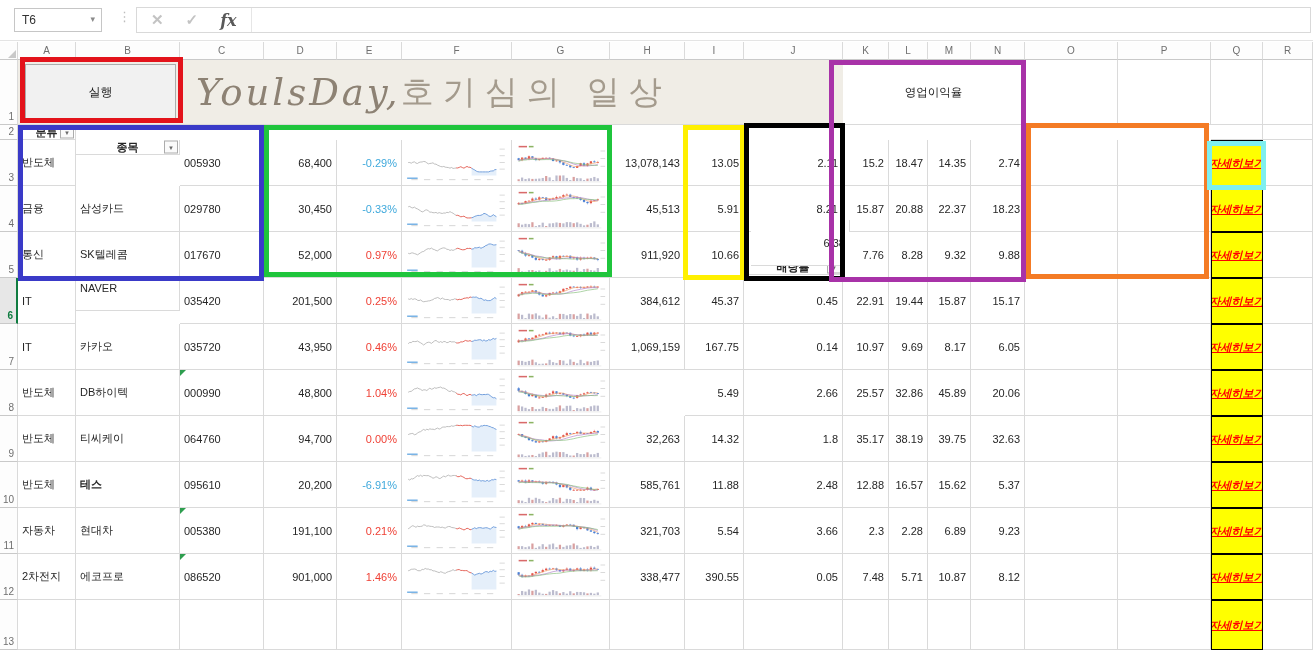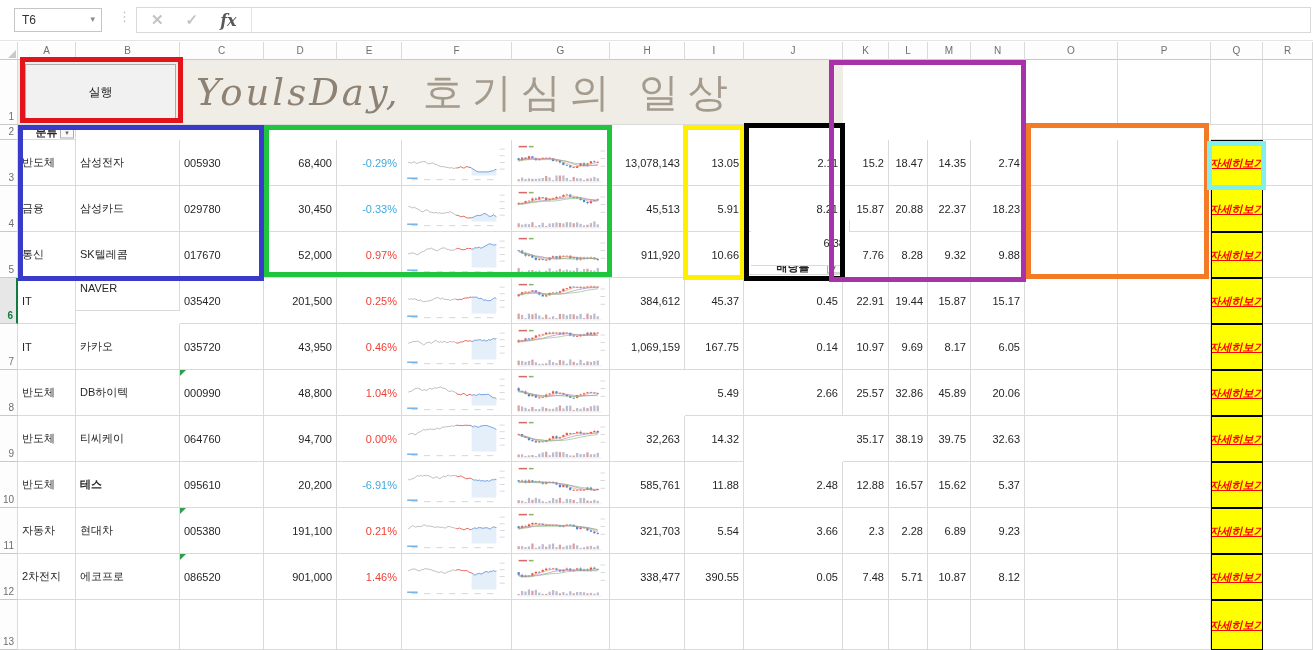--- a/index.html
+++ b/index.html
@@ -23,21 +23,21 @@
   .hdr{position:absolute;box-sizing:border-box;background:#FDFDFD;color:#6F6F6F;font-size:10px;display:flex;align-items:center;justify-content:center;border-right:1px solid #DADADA;border-bottom:1px solid #C9C9C9;}
   .rowhdr{align-items:flex-end;justify-content:flex-end;padding:0 3px 2px 0;}
   .rowhdr.active{background:#E7E7E7;color:#107C41;font-weight:bold;border-right:2px solid #107C41;}
   .corner-tri{position:absolute;right:1px;bottom:1px;width:0;height:0;border-bottom:8px solid #C9C9C9;border-left:8px solid transparent;}
   .h2{font-weight:bold;font-size:11px;position:relative;justify-content:center;padding:0 2px;}
   .dd{position:absolute;right:1px;top:50%;transform:translateY(-50%);width:12px;height:11px;border:1px solid #ACACAC;background:#FAFAFA;color:#6a6a6a;font-size:6px;display:flex;align-items:center;justify-content:center;}
   .banner{position:absolute;left:18px;top:18px;width:825px;height:65px;background:#F0EDE6;border-bottom:1px solid #DADADA;box-sizing:border-box;}
   .run-btn{position:absolute;left:25px;top:22px;width:151px;height:57px;background:#F1F1F1;border:1px solid #ACACAC;display:flex;align-items:center;justify-content:center;font-size:12px;color:#1a1a1a;box-sizing:border-box;cursor:pointer;}
   .watermark{position:absolute;left:196px;top:18px;height:65px;display:flex;align-items:center;white-space:nowrap;pointer-events:none;}
   .wm-brand{font-family:"DejaVu Serif",serif;font-style:italic;font-size:37px;color:#8D8274;letter-spacing:3px;}
-  .wm-tag{font-size:40px;color:#A49B8D;letter-spacing:9px;margin-left:22px;font-weight:300;}
+  .wm-tag{font-size:33px;color:#A49B8D;letter-spacing:9px;font-weight:300;}
   .merged-head{position:absolute;left:843px;top:18px;width:182px;height:65px;box-sizing:border-box;background:#fff;border-right:1px solid #DADADA;border-bottom:1px solid #DADADA;display:flex;align-items:center;justify-content:center;font-size:11.5px;color:#1a1a1a;font-weight:500;}
   .num{font-variant-numeric:tabular-nums;}
   .note::before{content:'';position:absolute;left:0;top:0;border-top:6px solid #2E9E4F;border-right:6px solid transparent;}
   .qlink{background:#FFFF00;border:1px solid #000;justify-content:center;padding:0;}
   .qtext{color:#FF0000;font-style:italic;font-weight:bold;text-decoration:underline;font-size:11px;cursor:pointer;}
   .chart-cell{padding:1px 2px;}
   .chart-cell svg{width:100%;height:40px;}
   .ann{position:absolute;box-sizing:border-box;border:5px solid #000;background:transparent;pointer-events:none;z-index:40;}
   .fe-tag{margin-left:1px;}
 </style>
@@ -58,20 +58,21 @@
   </div>
 </div>
 
 <div class="sheet" id="sheet">
   <div class="banner"></div>
   <div class="watermark">
     <span class="wm-brand">YoulsDay,</span>
     <span class="wm-tag">호기심의 일상</span>
   </div>
   <div class="run-btn">실행</div>
+  <div class="merged-head">영업이익율</div>
 <div class="hdr" style="left: 0px; top: 0px; width: 18px; height: 18px;">
       <div class="corner-tri"></div>
     </div>
     <div class="hdr" style="left: 18px; top: 0px; width: 58px; height: 18px;">A</div>
     <div class="hdr" style="left: 76px; top: 0px; width: 104px; height: 18px;">B</div>
     <div class="hdr" style="left: 180px; top: 0px; width: 84px; height: 18px;">C</div>
     <div class="hdr" style="left: 264px; top: 0px; width: 73px; height: 18px;">D</div>
     <div class="hdr" style="left: 337px; top: 0px; width: 65px; height: 18px;">E</div>
     <div class="hdr" style="left: 402px; top: 0px; width: 110px; height: 18px;">F</div>
     <div class="hdr" style="left: 512px; top: 0px; width: 98px; height: 18px;">G</div>
@@ -148,21 +149,20 @@
     <div class="cell h2 right num" style="left: 928px; top: 83px; width: 43px; height: 15px; font-weight: 600;">2022.1</div>
     <div class="cell h2 right num" style="left: 971px; top: 83px; width: 54px; height: 15px; font-weight: 600;">
       <span>2023.12</span>
       <span class="fe-tag" style="color: rgb(33, 163, 102);">[E]</span>
     </div>
     <div class="cell h2 center" style="left: 1025px; top: 83px; width: 93px; height: 15px;">매수가(예정)</div>
     <div class="cell h2 center" style="left: 1118px; top: 83px; width: 93px; height: 15px;">목표가(예정)</div>
     <div class="cell" style="left: 1211px; top: 83px; width: 52px; height: 15px;"></div>
     <div class="cell" style="left: 1263px; top: 83px; width: 50px; height: 15px;"></div>
     <div class="cell left" style="left: 18px; top: 98px; width: 58px; height: 46px;">반도체</div>
-    <div class="cell left" style="left: 76px; top: 98px; width: 104px; height: 46px;">삼성전자</div>
     <div class="cell left" style="left: 180px; top: 98px; width: 84px; height: 46px;">005930</div>
     <div class="cell right num" style="left: 264px; top: 98px; width: 73px; height: 46px;">68,400</div>
     <div class="cell right num" style="left: 337px; top: 98px; width: 65px; height: 46px; color: rgb(63, 169, 220);">-0.29%</div>
     <div class="cell chart-cell" style="left: 402px; top: 98px; width: 110px; height: 46px;">
       <svg viewBox="0 0 100 42" preserveAspectRatio="none">
         <path d="M4.0 20.5L5.5 20.5L6.9 21.2L8.4 20.2L9.9 19.8L11.4 21.1L12.8 21.5L14.3 20.4L15.8 20.0L17.3 19.9L18.7 19.4L20.2 19.6L21.7 20.8L23.2 21.9L24.6 21.5L26.1 21.3L27.6 20.8L29.1 22.1L30.5 22.2L32.0 23.3L33.5 24.0L34.9 24.7L36.4 25.0L37.9 24.6L39.4 25.4L40.8 25.6L42.3 25.8L43.8 26.4L45.3 25.7L46.7 26.7L48.2 26.5L49.7 26.2" fill="none" stroke="#AFAFAF" stroke-width="0.8"></path>
         <path d="M49.7 26.2L51.2 26.2L52.6 25.6L54.1 24.9L55.6 25.8L57.1 26.4L58.5 25.5L60.0 24.6L61.5 25.5L62.9 25.4L64.4 26.5" fill="none" stroke="#E2574C" stroke-width="0.9"></path>
         <path d="M64.4 26.5L65.9 27.5L67.4 28.4L68.8 29.5L70.3 30.2L71.8 30.4L73.3 30.4L74.7 30.4L76.2 30.4L77.7 30.4L79.2 30.4L80.6 30.4L82.1 29.6L83.6 29.4L85.1 29.3L86.5 28.0L88.0 27.9" fill="none" stroke="#5B8FD6" stroke-width="0.9"></path>
         <path d="M64.4 26.5L65.9 27.5L67.4 28.4L68.8 29.5L70.3 30.2L71.8 30.4L73.3 30.4L74.7 30.4L76.2 30.4L77.7 30.4L79.2 30.4L80.6 30.4L82.1 29.6L83.6 29.4L85.1 29.3L86.5 28.0L88.0 27.9L88.0 34L64.4 34Z" fill="#A9CBEE" fill-opacity="0.3" stroke="none"></path>
         <rect x="91" y="6" width="5" height="0.8" fill="#CFCFCF"></rect>
@@ -996,20 +996,21 @@
         <rect x="88.9" y="12.65211119161184" width="2.4" height="1.6724321184236857" fill="#4A7FD4"></rect>
         <rect x="88.9" y="35.604076434489414" width="2.4" height="4.395923565510589" fill="#BCBCCE"></rect>
         <path d="M5.0 15.9L8.7 17.1L12.4 18.0L16.1 19.0L19.8 20.9L23.5 22.5L27.2 23.4L30.9 23.8L34.6 23.5L38.3 22.5L42.0 21.1L45.7 20.2L49.4 19.5L53.1 18.6L56.8 17.8L60.5 16.6L64.2 15.6L67.9 14.7L71.6 14.8L75.3 14.7L79.0 14.8L82.7 14.9L86.4 14.2L90.1 14.0" fill="none" stroke="#F2A06B" stroke-width="0.7"></path>
         <path d="M5.0 16.5L8.7 17.7L12.4 18.6L16.1 19.6L19.8 20.5L23.5 21.3L27.2 21.7L30.9 22.0L34.6 22.8L38.3 23.1L42.0 22.9L45.7 22.6L49.4 22.1L53.1 21.1L56.8 20.0L60.5 19.0L64.2 18.1L67.9 17.2L71.6 16.9L75.3 16.2L79.0 15.8L82.7 15.4L86.4 15.1L90.1 14.9" fill="none" stroke="#AF7EC8" stroke-width="0.7"></path>
         <path d="M5.0 17.1L8.7 18.3L12.4 19.2L16.1 20.2L19.8 21.1L23.5 21.9L27.2 22.3L30.9 22.6L34.6 22.7L38.3 22.6L42.0 22.3L45.7 22.2L49.4 22.5L53.1 22.4L56.8 22.0L60.5 21.4L64.2 20.7L67.9 19.8L71.6 19.1L75.3 18.4L79.0 17.8L82.7 17.2L86.4 16.8L90.1 16.3" fill="none" stroke="#85BD7A" stroke-width="0.7"></path>
         <rect x="4" y="40.6" width="90" height="0.6" fill="#DDDDDD"></rect>
       </svg>
     </div>
     <div class="cell right num" style="left: 610px; top: 374px; width: 75px; height: 46px;">32,263</div>
     <div class="cell right num" style="left: 685px; top: 374px; width: 59px; height: 46px;">14.32</div>
+    <div class="cell right num" style="left: 744px; top: 374px; width: 99px; height: 46px;">1.8</div>
     <div class="cell right num" style="left: 843px; top: 374px; width: 46px; height: 46px;">35.17</div>
     <div class="cell right num" style="left: 889px; top: 374px; width: 39px; height: 46px;">38.19</div>
     <div class="cell right num" style="left: 928px; top: 374px; width: 43px; height: 46px;">39.75</div>
     <div class="cell right num" style="left: 971px; top: 374px; width: 54px; height: 46px;">32.63</div>
     <div class="cell" style="left: 1025px; top: 374px; width: 93px; height: 46px;"></div>
     <div class="cell" style="left: 1118px; top: 374px; width: 93px; height: 46px;"></div>
     <div class="cell qlink" style="left: 1211px; top: 374px; width: 52px; height: 46px;">
       <span class="qtext">자세히보기</span>
     </div>
     <div class="cell" style="left: 1263px; top: 374px; width: 50px; height: 46px;"></div>

